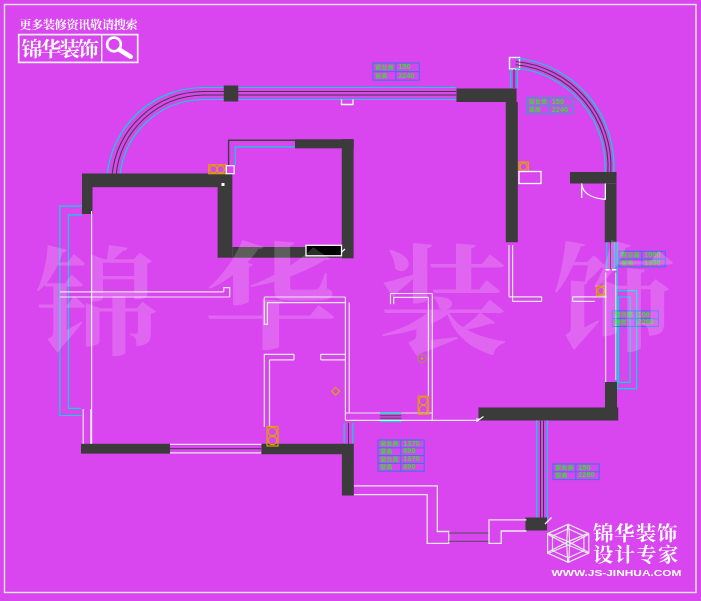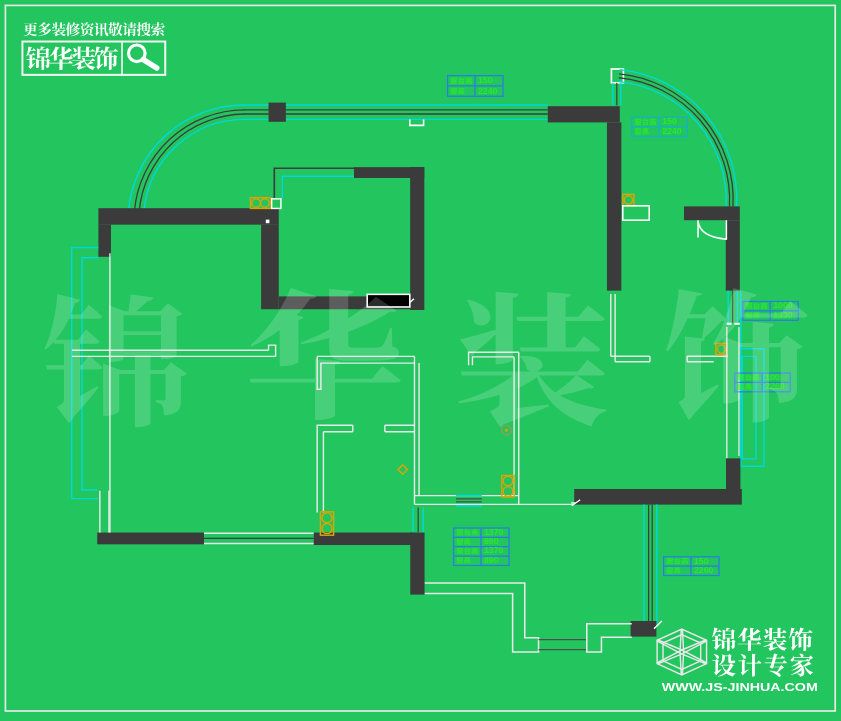--- a/index.html
+++ b/index.html
@@ -1,15 +1,15 @@
 <!DOCTYPE html>
 <html><head><meta charset="utf-8"><title>floorplan</title>
 <style>
 html,body{margin:0;padding:0;background:#000;}
-#page{position:relative;width:701px;height:601px;background:#22c55e;overflow:hidden;}
+#page{position:relative;width:701px;height:601px;background:#d946ef;overflow:hidden;}
 svg{display:block}
 text{font-family:"Liberation Sans",sans-serif;}
 </style></head>
 <body>
 <div id="page">
 <svg width="701" height="601" viewBox="0 0 701 601">
 <defs>
 <path id="b0" d="M54 -758 62 -730H442V-617H290L167 -666V-220H184C232 -220 282 -246 282 -257V-282H436C428 -229 414 -183 389 -141C345 -167 309 -199 281 -238L269 -228C294 -178 324 -136 360 -101C301 -30 202 27 40 79L45 91C229 61 348 15 425 -46C540 34 693 70 877 89C886 32 914 -6 963 -22L962 -34C784 -34 612 -49 478 -99C522 -152 543 -214 553 -282H724V-226H744C783 -226 841 -247 842 -254V-569C863 -573 876 -582 883 -590L769 -677L714 -617H560V-730H921C935 -730 946 -735 949 -746C901 -785 822 -843 822 -843L753 -758ZM724 -588V-466H560V-588ZM282 -311V-438H442V-390C442 -362 441 -336 439 -311ZM282 -466V-588H442V-466ZM724 -311H556C559 -337 560 -365 560 -393V-438H724Z"></path>
         <path id="b1" d="M543 -786C577 -787 590 -794 594 -807L419 -847C362 -750 234 -620 91 -540L98 -530C172 -551 242 -580 306 -614C340 -584 375 -541 388 -502C486 -452 546 -617 348 -637C379 -656 409 -675 436 -695H692C559 -525 346 -410 68 -329L74 -316C227 -335 357 -367 468 -412C391 -319 266 -215 127 -147L133 -137C224 -159 309 -192 386 -231C419 -198 451 -155 462 -114C559 -60 624 -224 438 -259C473 -279 506 -300 536 -321H763C619 -114 381 -2 42 73L47 87C481 53 740 -65 905 -294C934 -297 950 -300 959 -310L838 -413L771 -350H575C596 -366 615 -383 633 -399C668 -399 681 -407 686 -420L555 -451C670 -508 761 -582 834 -670C862 -671 878 -675 887 -684L768 -785L702 -723H473C499 -744 522 -765 543 -786Z"></path>
         <path id="b2" d="M91 -794 82 -789C106 -749 128 -690 127 -637C213 -554 330 -726 91 -794ZM854 -377 792 -295H524C584 -309 603 -407 429 -404L421 -398C442 -379 463 -341 466 -308C475 -301 484 -297 493 -295H42L50 -267H374C293 -194 170 -129 28 -87L34 -74C126 -88 213 -107 291 -132V-74C291 -56 282 -45 230 -18L295 92C303 88 311 81 317 72C442 24 548 -26 608 -53L606 -66L405 -41V-177C453 -200 495 -226 530 -255C591 -69 710 25 881 86C895 31 926 -7 973 -19V-31C866 -47 762 -77 679 -129C745 -142 813 -160 860 -180C882 -174 891 -178 898 -188L787 -267H937C951 -267 962 -272 965 -283C923 -322 854 -377 854 -377ZM649 -149C607 -181 571 -220 546 -267H778C750 -233 698 -185 649 -149ZM37 -518 113 -402C123 -405 131 -415 135 -428C190 -477 234 -518 266 -551V-346H286C328 -346 376 -366 376 -375V-807C404 -811 411 -821 413 -835L266 -849V-585C171 -555 79 -528 37 -518ZM747 -833 596 -846V-674H398L406 -645H596V-462H419L427 -434H909C923 -434 933 -439 936 -450C897 -486 831 -539 831 -539L774 -462H714V-645H938C953 -645 963 -650 966 -661C925 -699 856 -753 856 -753L796 -674H714V-807C738 -811 746 -820 747 -833Z"></path>

